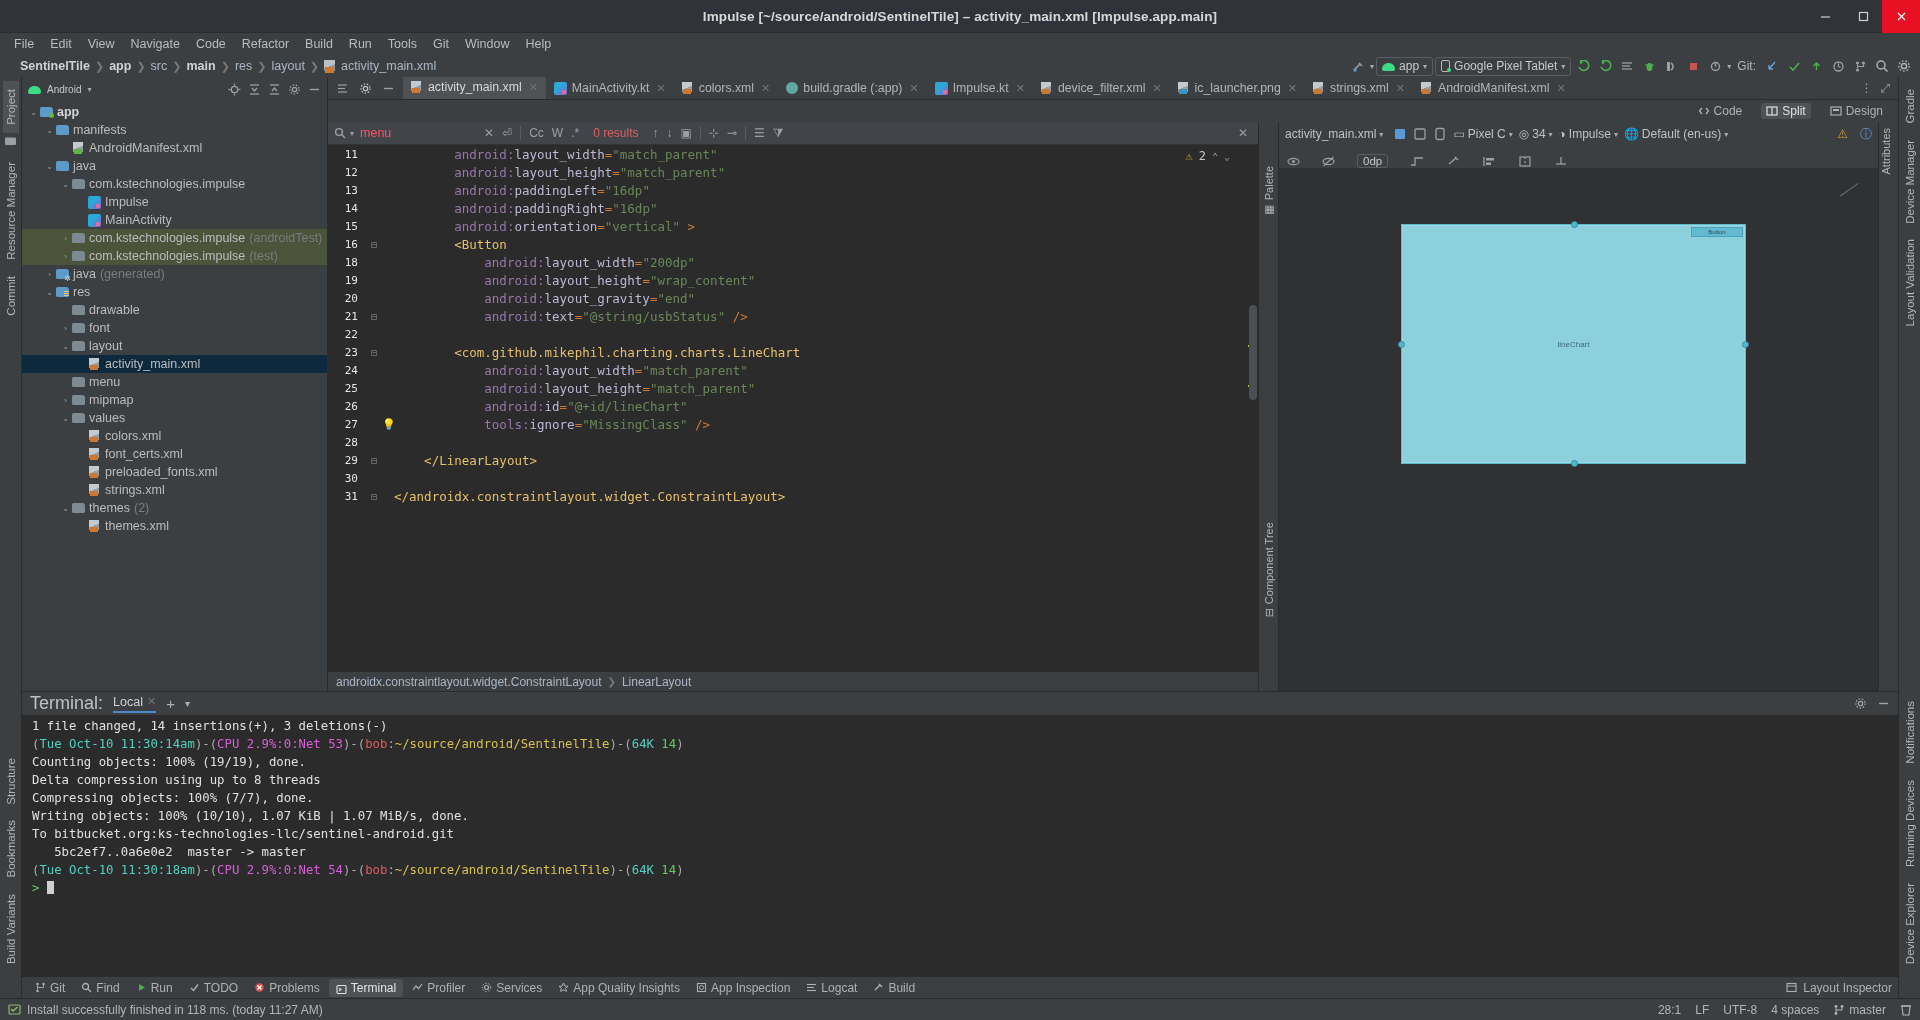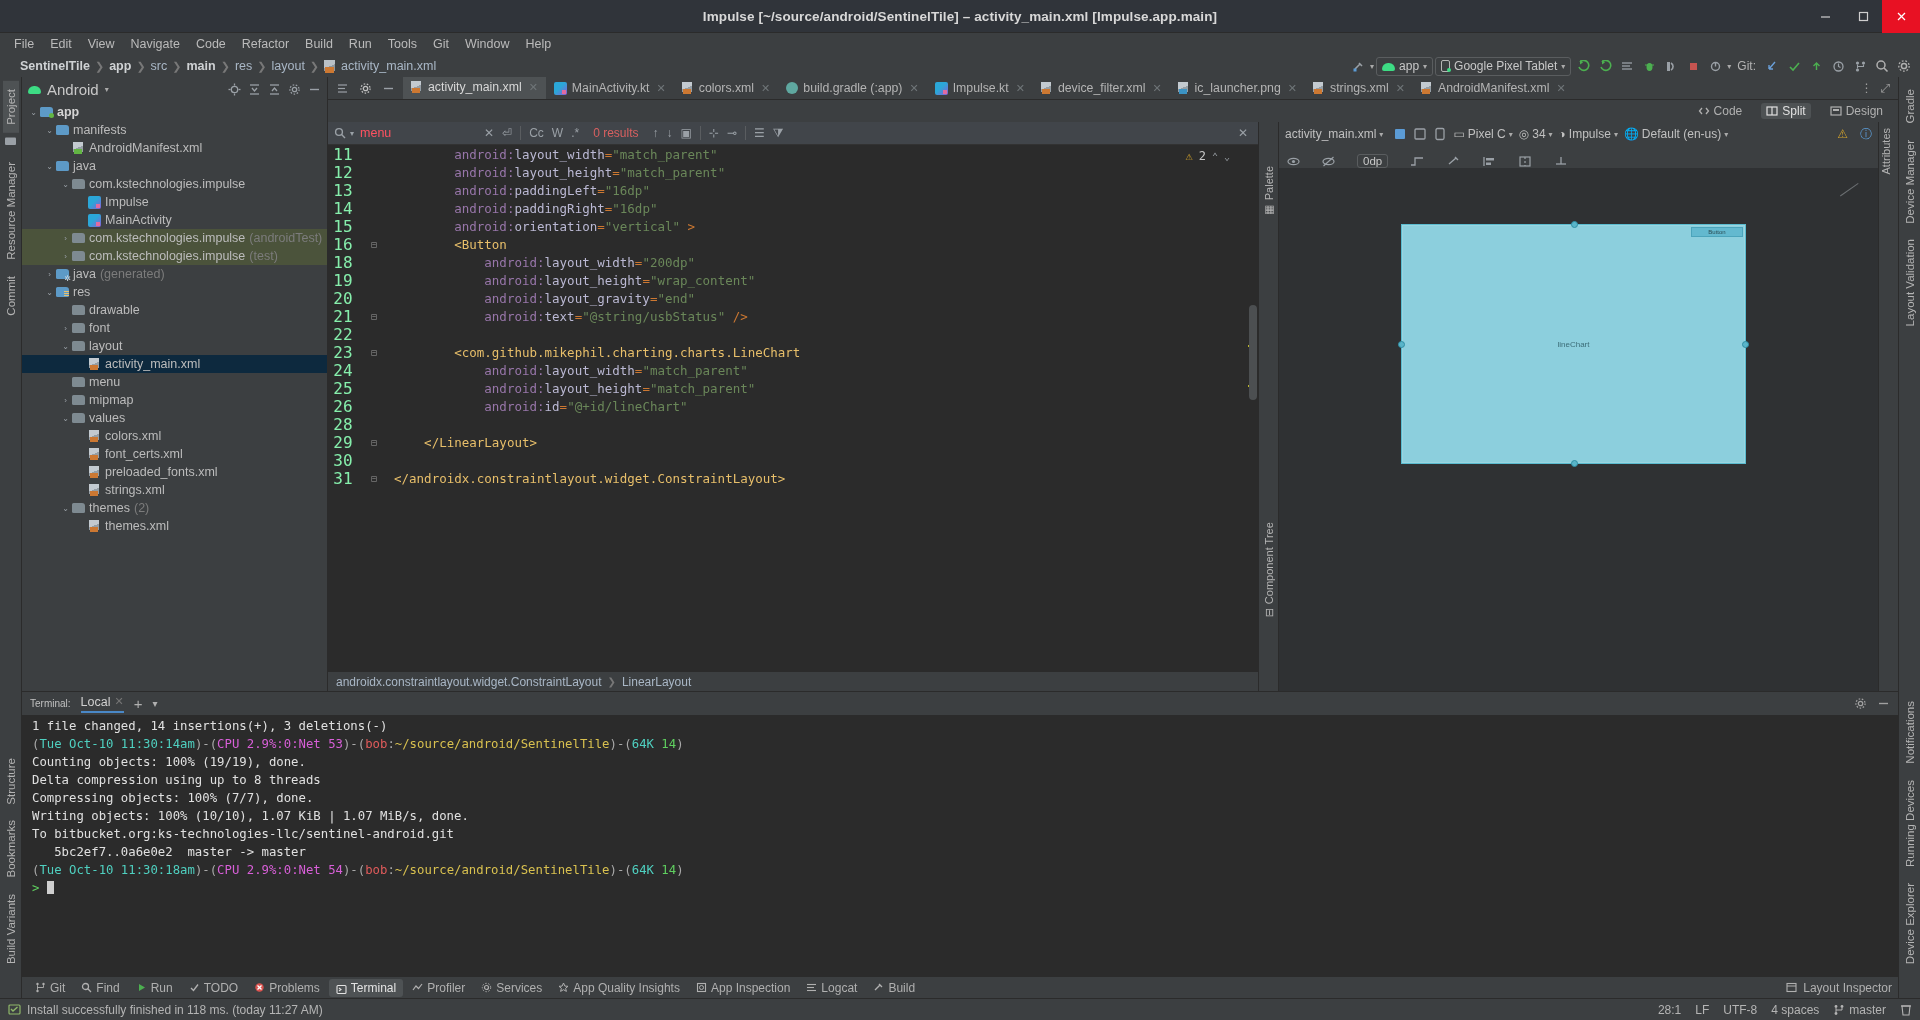--- a/index.html
+++ b/index.html
@@ -60,21 +60,21 @@
   .vtab { writing-mode:vertical-rl; transform:rotate(180deg); font-size:11.5px; color:#b4b4b4;
           padding:8px 2px; white-space:nowrap; display:flex; align-items:center; gap:5px; }
   .vtab.active { background:#4e5254; }
 
   .rstrip { width:22px; background:#3c3f41; display:flex; flex-direction:column; align-items:center;
             flex:none; border-left:1px solid #2b2b2b; padding-top:4px; }
 
   
   .proj { width:306px; background:#3c3f41; display:flex; flex-direction:column; flex:none; border-right:1px solid #2b2b2b;}
   .proj-head { height:24px; display:flex; align-items:center; padding:0 6px; gap:6px; flex:none; }
-  .proj-head .ttl { font-size:15px; color:#c8c8c8; }
+  .proj-head .ttl { font-size:10px; color:#c8c8c8; }
   .proj-head .icons { margin-left:auto; display:flex; gap:7px; align-items:center; color:#9aa0a6; font-size:12px;}
   .tree { flex:1; overflow:hidden; padding-top:2px; font-size:12.5px; }
   .node { height:18px; display:flex; align-items:center; white-space:nowrap; padding-right:4px; }
   .node.sel { background:#0d293e; }
   .node.green { background:#4b533b; }
   .tw { width:11px; flex:none; text-align:center; color:#9aa0a6; font-size:8px; }
   .ico { width:15px; flex:none; display:flex; align-items:center; justify-content:center; margin-right:3px; }
   .lbl { color:#bcbcbc; }
   .lbl.b { font-weight:bold; color:#d4d4d4; }
   .dim { color:#7c7c7c; margin-left:4px; }
@@ -117,21 +117,21 @@
   .findbar .fi { display:flex; align-items:center; gap:4px; padding:0 6px; color:#9aa0a6; font-size:12px;}
   .findbar input { background:transparent;border:none;outline:none;color:#ff5261;font-size:12.5px;width:120px;
                    font-family:"Liberation Sans",sans-serif;}
   .findbar .res { color:#d86060; font-size:12px; padding:0 10px; }
   .findbar .sm { color:#9aa0a6; font-size:12px; padding:0 4px; }
   .fsep { width:1px; height:14px; background:#5a5d60; margin:0 4px; }
 
   .codewrap { flex:1; position:relative; overflow:hidden; background:#2b2b2b;
               font-family:"DejaVu Sans Mono", monospace; font-size:12.5px; }
   .cline { height:18px; display:flex; align-items:center; white-space:pre; }
-  .gut { width:38px; text-align:center; padding-right:8px; color:#86efac; flex:none; font-size:16px;}
+  .gut { width:38px; text-align:right; padding-right:8px; color:#e5e5e5; flex:none; font-size:11px;}
   .fold-m { width:16px; flex:none; text-align:center; color:#7a7a7a; font-size:10px; }
   .ctext { white-space:pre; }
   .k-attr { color:#bbb9d4; }
   .k-ns   { color:#9876aa; }
   .k-val  { color:#6a8759; }
   .k-tag  { color:#e8bf6a; }
   .k-op   { color:#cc7832; }
 
   .bulb { color:#f5c518; font-size:11px; }
 
@@ -158,21 +158,21 @@
   .dev-inner { position:absolute; inset:1px; background:#8ccfdd; }
   .dev-btn { position:absolute; right:1px; top:1px; width:52px; height:10px; background:#63b9cf;
              border:1px solid #4ba4bb; font-size:6px; color:#2b4d55; text-align:center; line-height:9px;}
   .dev-lbl { position:absolute; left:50%; top:50%; transform:translate(-50%,-50%); font-size:8px; color:#3c6d78; }
   .handle { position:absolute; width:7px; height:7px; background:#59b5c9; border:1px solid #2f8fa5; border-radius:50%; }
   .prev-rstrip { width:20px; background:#3c3f41; border-left:1px solid #2b2b2b; flex:none; }
 
   
   .term { height:285px; background:#2b2b2b; display:flex; flex-direction:column; flex:none; border-top:1px solid #2b2b2b;}
   .term-head { height:23px; background:#3c3f41; display:flex; align-items:center; gap:10px; padding:0 8px; flex:none;}
-  .term-head .t1 { font-size:10px; color:#c0c0c0; }
+  .term-head .t1 { font-size:18px; color:#c0c0c0; }
   .term-tab { font-size:12.5px; color:#d0d0d0; padding-bottom:2px; border-bottom:2px solid #4a88c7; display:flex; gap:4px; align-items:center;}
   .term-tab .x { color:#757575; font-size:11px;}
   .term-head .r { margin-left:auto; display:flex; gap:10px; color:#a0a0a0; font-size:13px;}
   .term-body { flex:1; padding:4px 0 0 10px; font-family:"DejaVu Sans Mono", monospace; font-size:12.3px;
                color:#cfcfcf; overflow:hidden; }
   .tl { height:18px; white-space:pre; }
   .c-teal{color:#4fd0c0;} .c-mag{color:#d85fd8;} .c-red{color:#e05b5b;}
   .c-yel{color:#d8c04f;} .c-grn{color:#5fcf5f;} .c-gray{color:#a9a9a9;} .c-wh{color:#e0e0e0;}
   .caret { display:inline-block; width:7px; height:13px; background:#cfcfcf; vertical-align:-2px; }
 
@@ -764,20 +764,21 @@
                     <div class="cline"><span class="gut">16</span><span class="fold-m">⊟</span><span class="bulb" style="width:12px;display:inline-block"></span><span class="ctext">        <span class="k-tag">&lt;Button</span></span></div>
                     <div class="cline"><span class="gut">18</span><span class="fold-m"></span><span class="bulb" style="width:12px;display:inline-block"></span><span class="ctext">            <span class="k-ns">android:</span><span class="k-attr">layout_width</span><span class="k-op">=</span><span class="k-val">"200dp"</span></span></div>
                     <div class="cline"><span class="gut">19</span><span class="fold-m"></span><span class="bulb" style="width:12px;display:inline-block"></span><span class="ctext">            <span class="k-ns">android:</span><span class="k-attr">layout_height</span><span class="k-op">=</span><span class="k-val">"wrap_content"</span></span></div>
                     <div class="cline"><span class="gut">20</span><span class="fold-m"></span><span class="bulb" style="width:12px;display:inline-block"></span><span class="ctext">            <span class="k-ns">android:</span><span class="k-attr">layout_gravity</span><span class="k-op">=</span><span class="k-val">"end"</span></span></div>
                     <div class="cline"><span class="gut">21</span><span class="fold-m">⊟</span><span class="bulb" style="width:12px;display:inline-block"></span><span class="ctext">            <span class="k-ns">android:</span><span class="k-attr">text</span><span class="k-op">=</span><span class="k-val">"@string/usbStatus" </span><span class="k-op">/&gt;</span></span></div>
                     <div class="cline"><span class="gut">22</span><span class="fold-m"></span><span class="bulb" style="width:12px;display:inline-block"></span><span class="ctext"></span></div>
                     <div class="cline"><span class="gut">23</span><span class="fold-m">⊟</span><span class="bulb" style="width:12px;display:inline-block"></span><span class="ctext">        <span class="k-tag">&lt;com.github.mikephil.charting.charts.LineChart</span></span></div>
                     <div class="cline"><span class="gut">24</span><span class="fold-m"></span><span class="bulb" style="width:12px;display:inline-block"></span><span class="ctext">            <span class="k-ns">android:</span><span class="k-attr">layout_width</span><span class="k-op">=</span><span class="k-val">"match_parent"</span></span></div>
                     <div class="cline"><span class="gut">25</span><span class="fold-m"></span><span class="bulb" style="width:12px;display:inline-block"></span><span class="ctext">            <span class="k-ns">android:</span><span class="k-attr">layout_height</span><span class="k-op">=</span><span class="k-val">"match_parent"</span></span></div>
                     <div class="cline"><span class="gut">26</span><span class="fold-m"></span><span class="bulb" style="width:12px;display:inline-block"></span><span class="ctext">            <span class="k-ns">android:</span><span class="k-attr">id</span><span class="k-op">=</span><span class="k-val">"@+id/lineChart"</span></span></div>
+                    <div class="cline"><span class="gut">27</span><span class="fold-m"></span><span class="bulb" style="width:12px;display:inline-block">💡</span><span class="ctext">            <span class="k-ns">tools:</span><span class="k-attr">ignore</span><span class="k-op">=</span><span class="k-val">"MissingClass" </span><span class="k-op">/&gt;</span></span></div>
                     <div class="cline"><span class="gut">28</span><span class="fold-m"></span><span class="bulb" style="width:12px;display:inline-block"></span><span class="ctext"></span></div>
                     <div class="cline"><span class="gut">29</span><span class="fold-m">⊟</span><span class="bulb" style="width:12px;display:inline-block"></span><span class="ctext">    <span class="k-tag">&lt;/LinearLayout&gt;</span></span></div>
                     <div class="cline"><span class="gut">30</span><span class="fold-m"></span><span class="bulb" style="width:12px;display:inline-block"></span><span class="ctext"></span></div>
                     <div class="cline"><span class="gut">31</span><span class="fold-m">⊟</span><span class="bulb" style="width:12px;display:inline-block"></span><span class="ctext"><span class="k-tag">&lt;/androidx.constraintlayout.widget.ConstraintLayout&gt;</span></span></div>
                   </div>
                 <div class="warnbox">
                   <span class="wtri">⚠</span>
                   <span>2</span>
                   <span style="color:#9aa0a6;font-size:10px">⌃</span>
                   <span style="color:#9aa0a6;font-size:10px">⌄</span>

